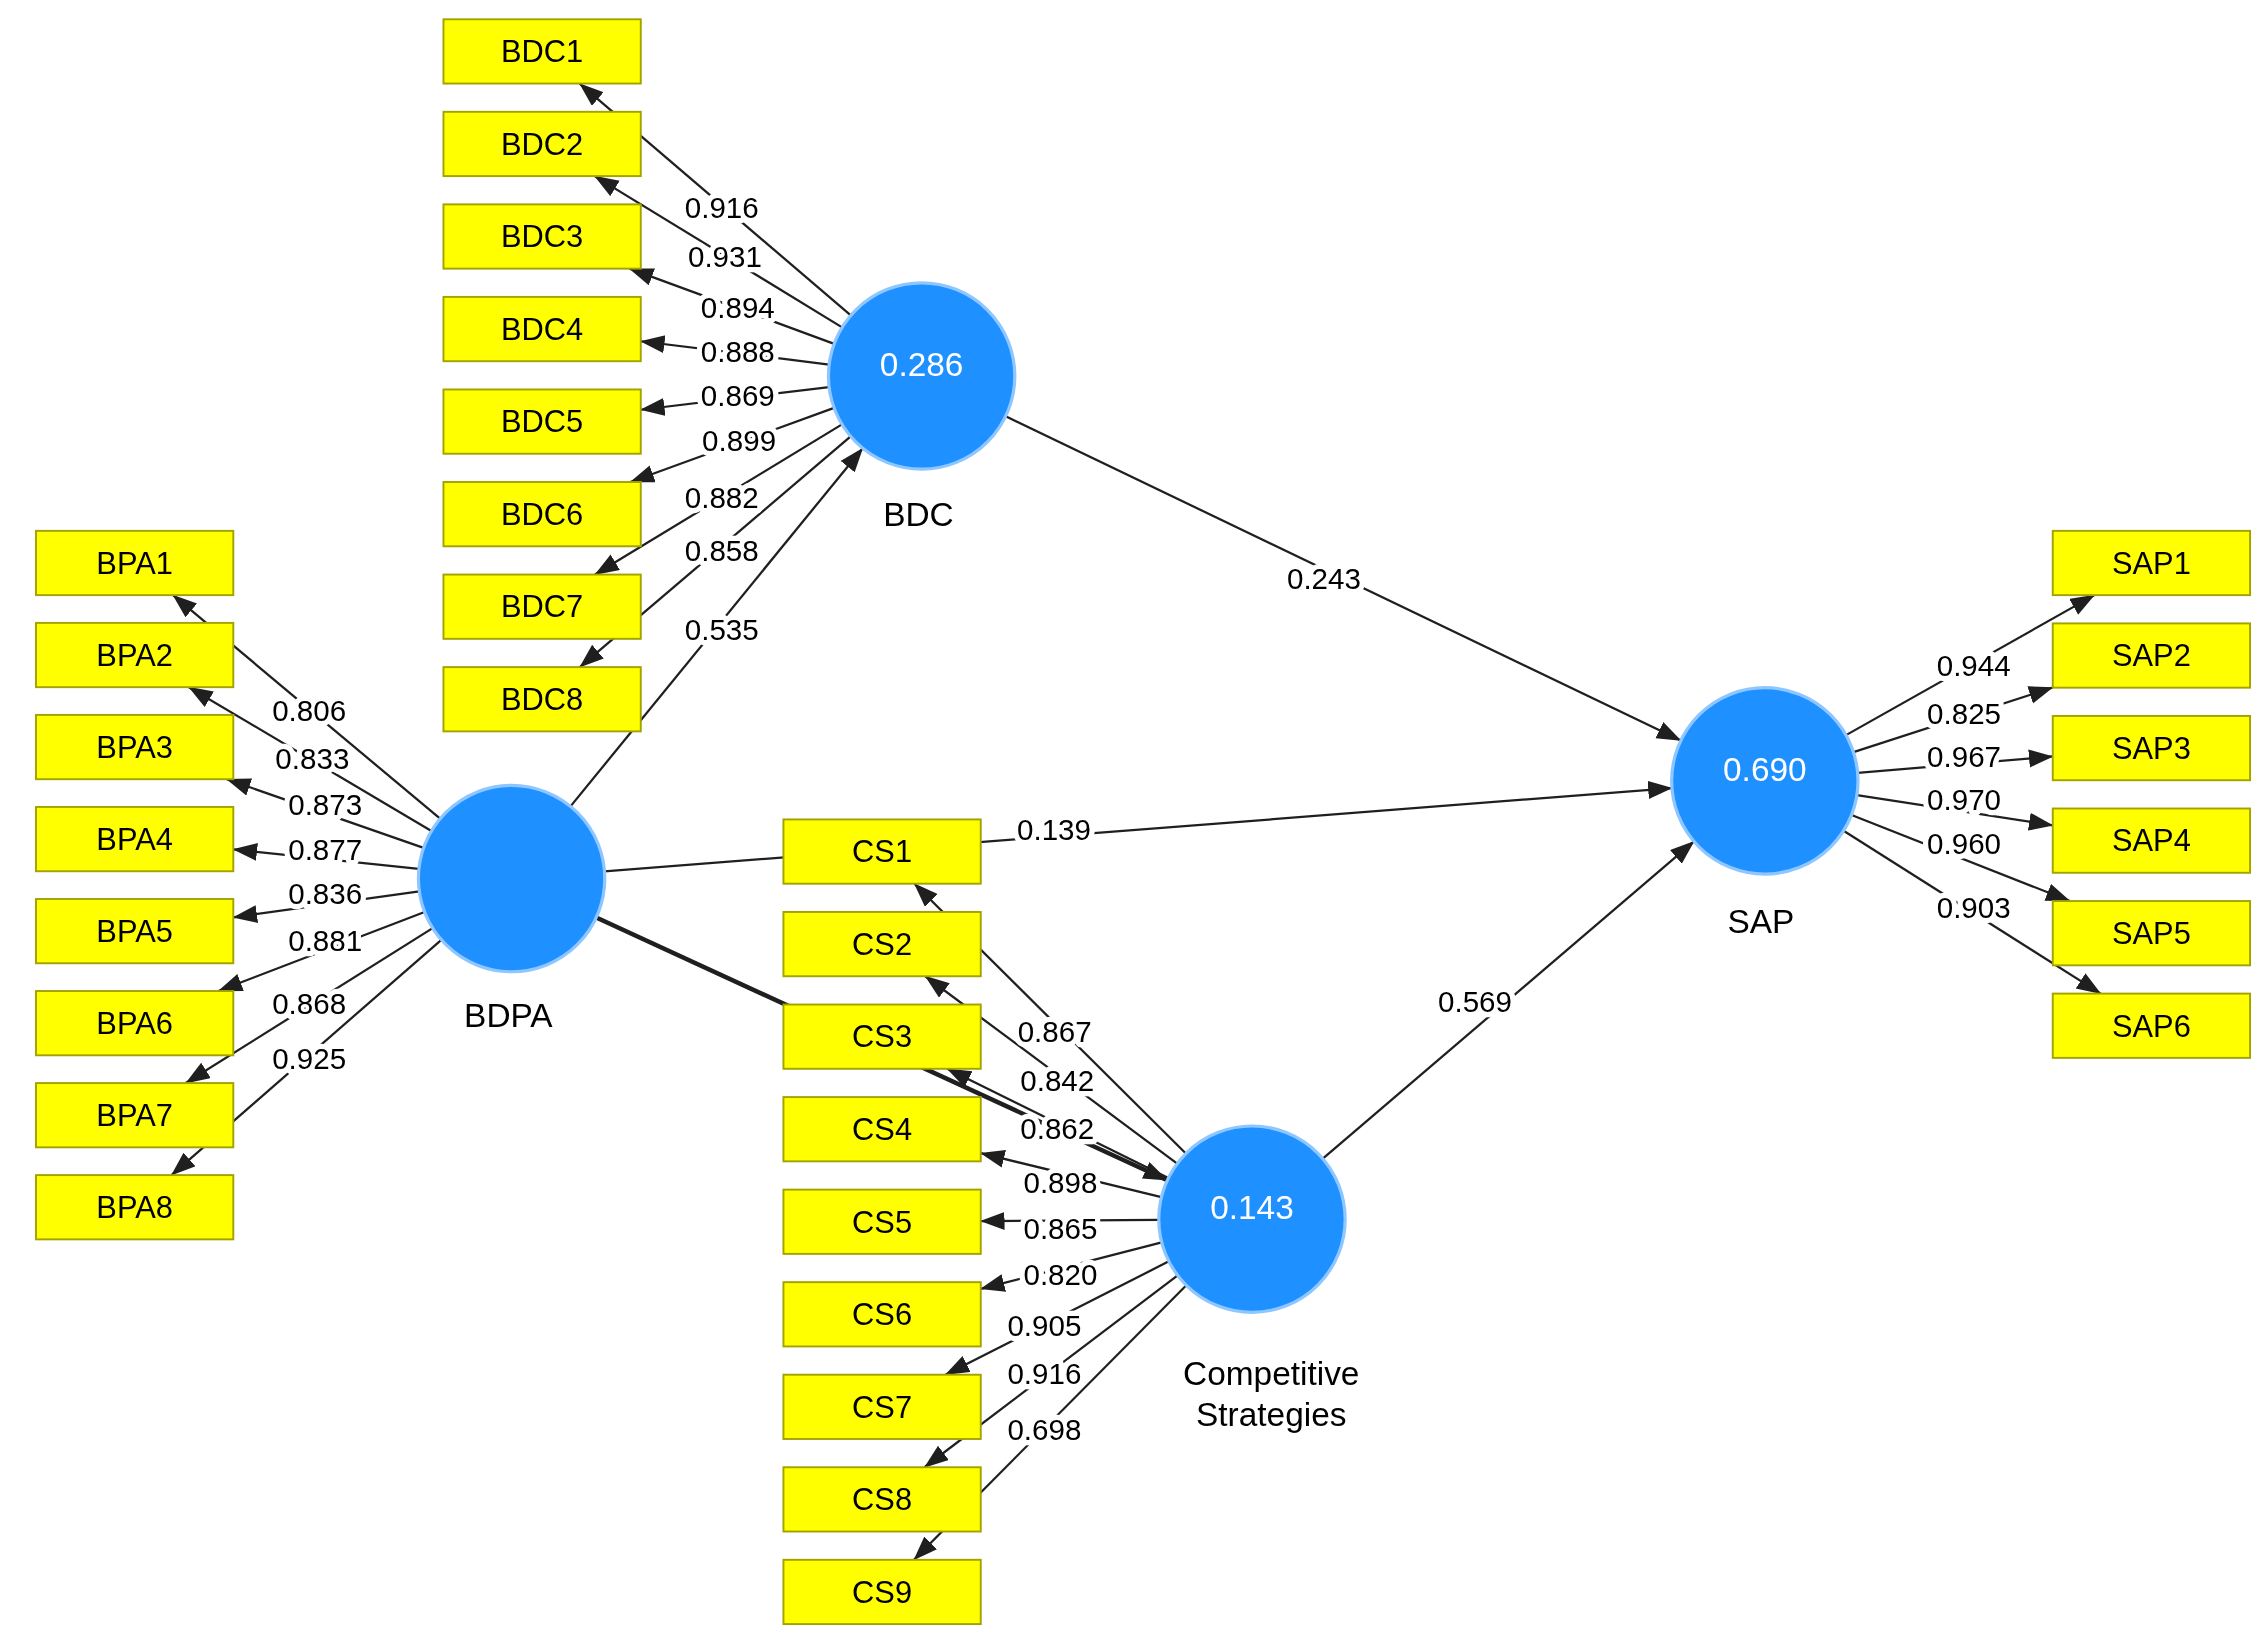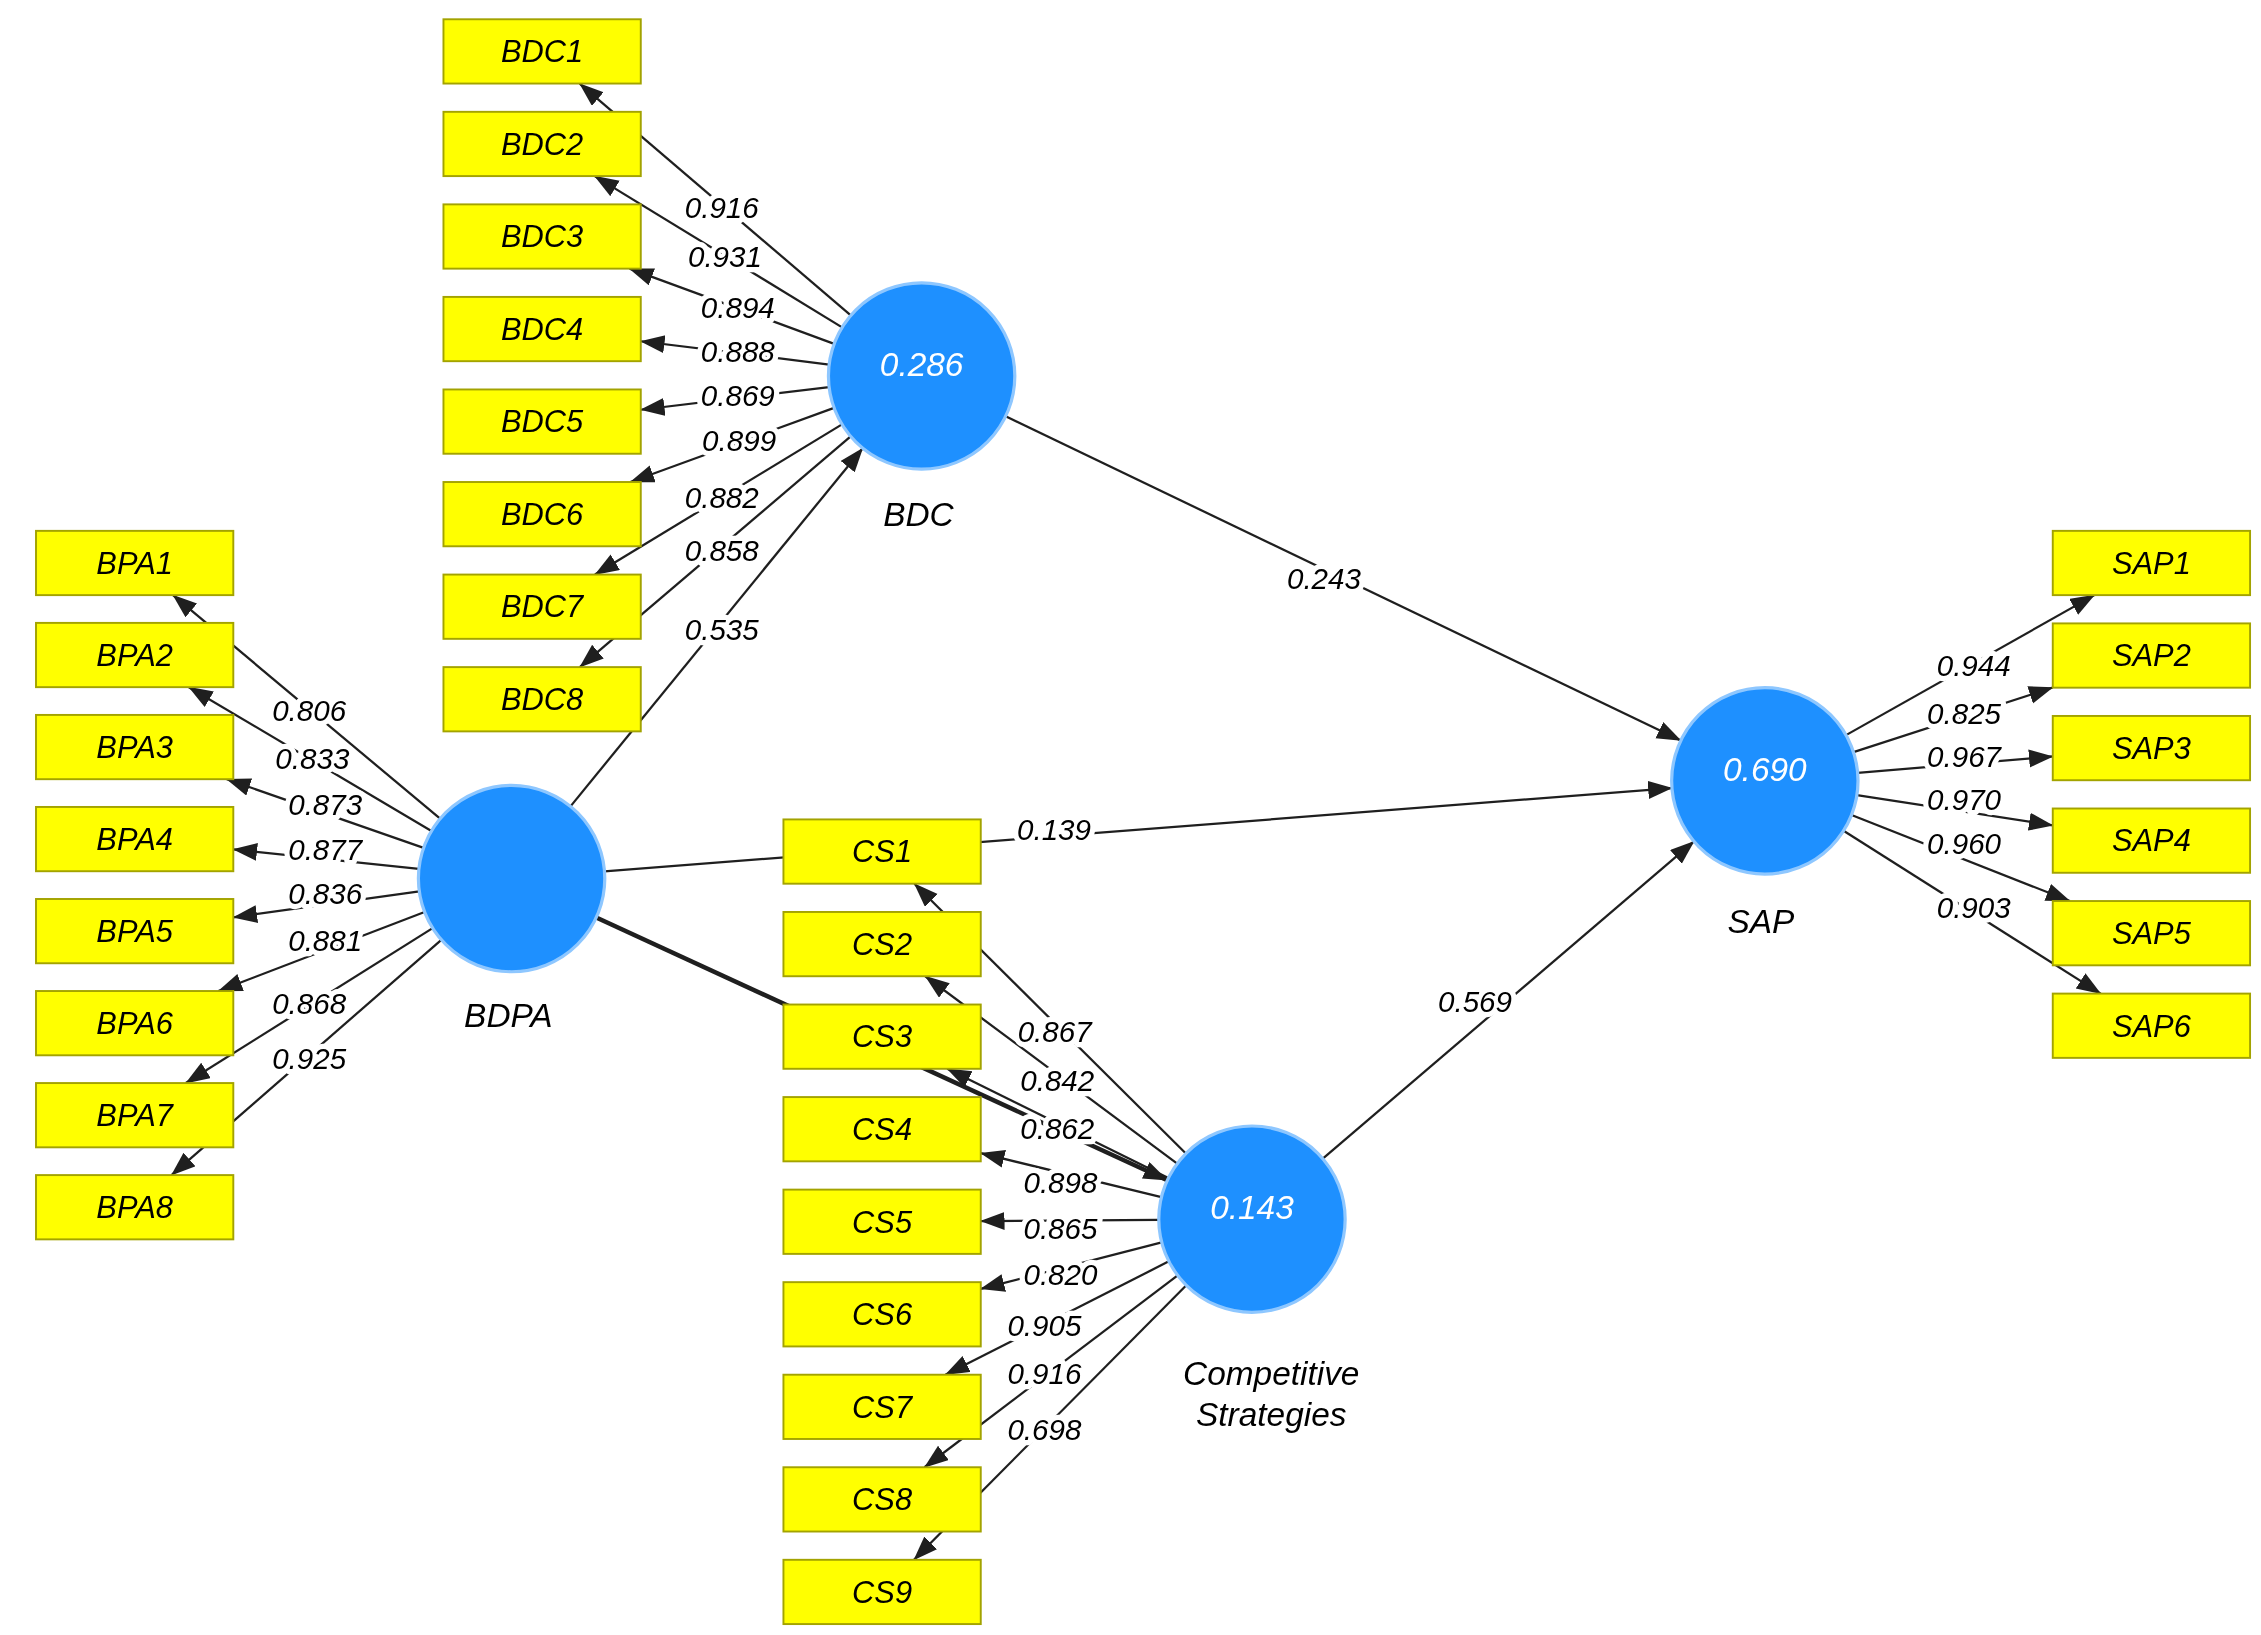--- a/index.html
+++ b/index.html
@@ -4,21 +4,20 @@
 <style>
   html, body {
     margin: 0;
     padding: 0;
     background: #ffffff;
     font-family: "Liberation Sans", sans-serif;
   }
   .stage {
     width: 100%;
     background: #fdba74;
-    font-style: italic;
   }
   svg {
     display: block;
     width: 100%;
     height: auto;
     background: #ffffff;
   }
   text {
     font-family: "Liberation Sans", sans-serif;
   }

